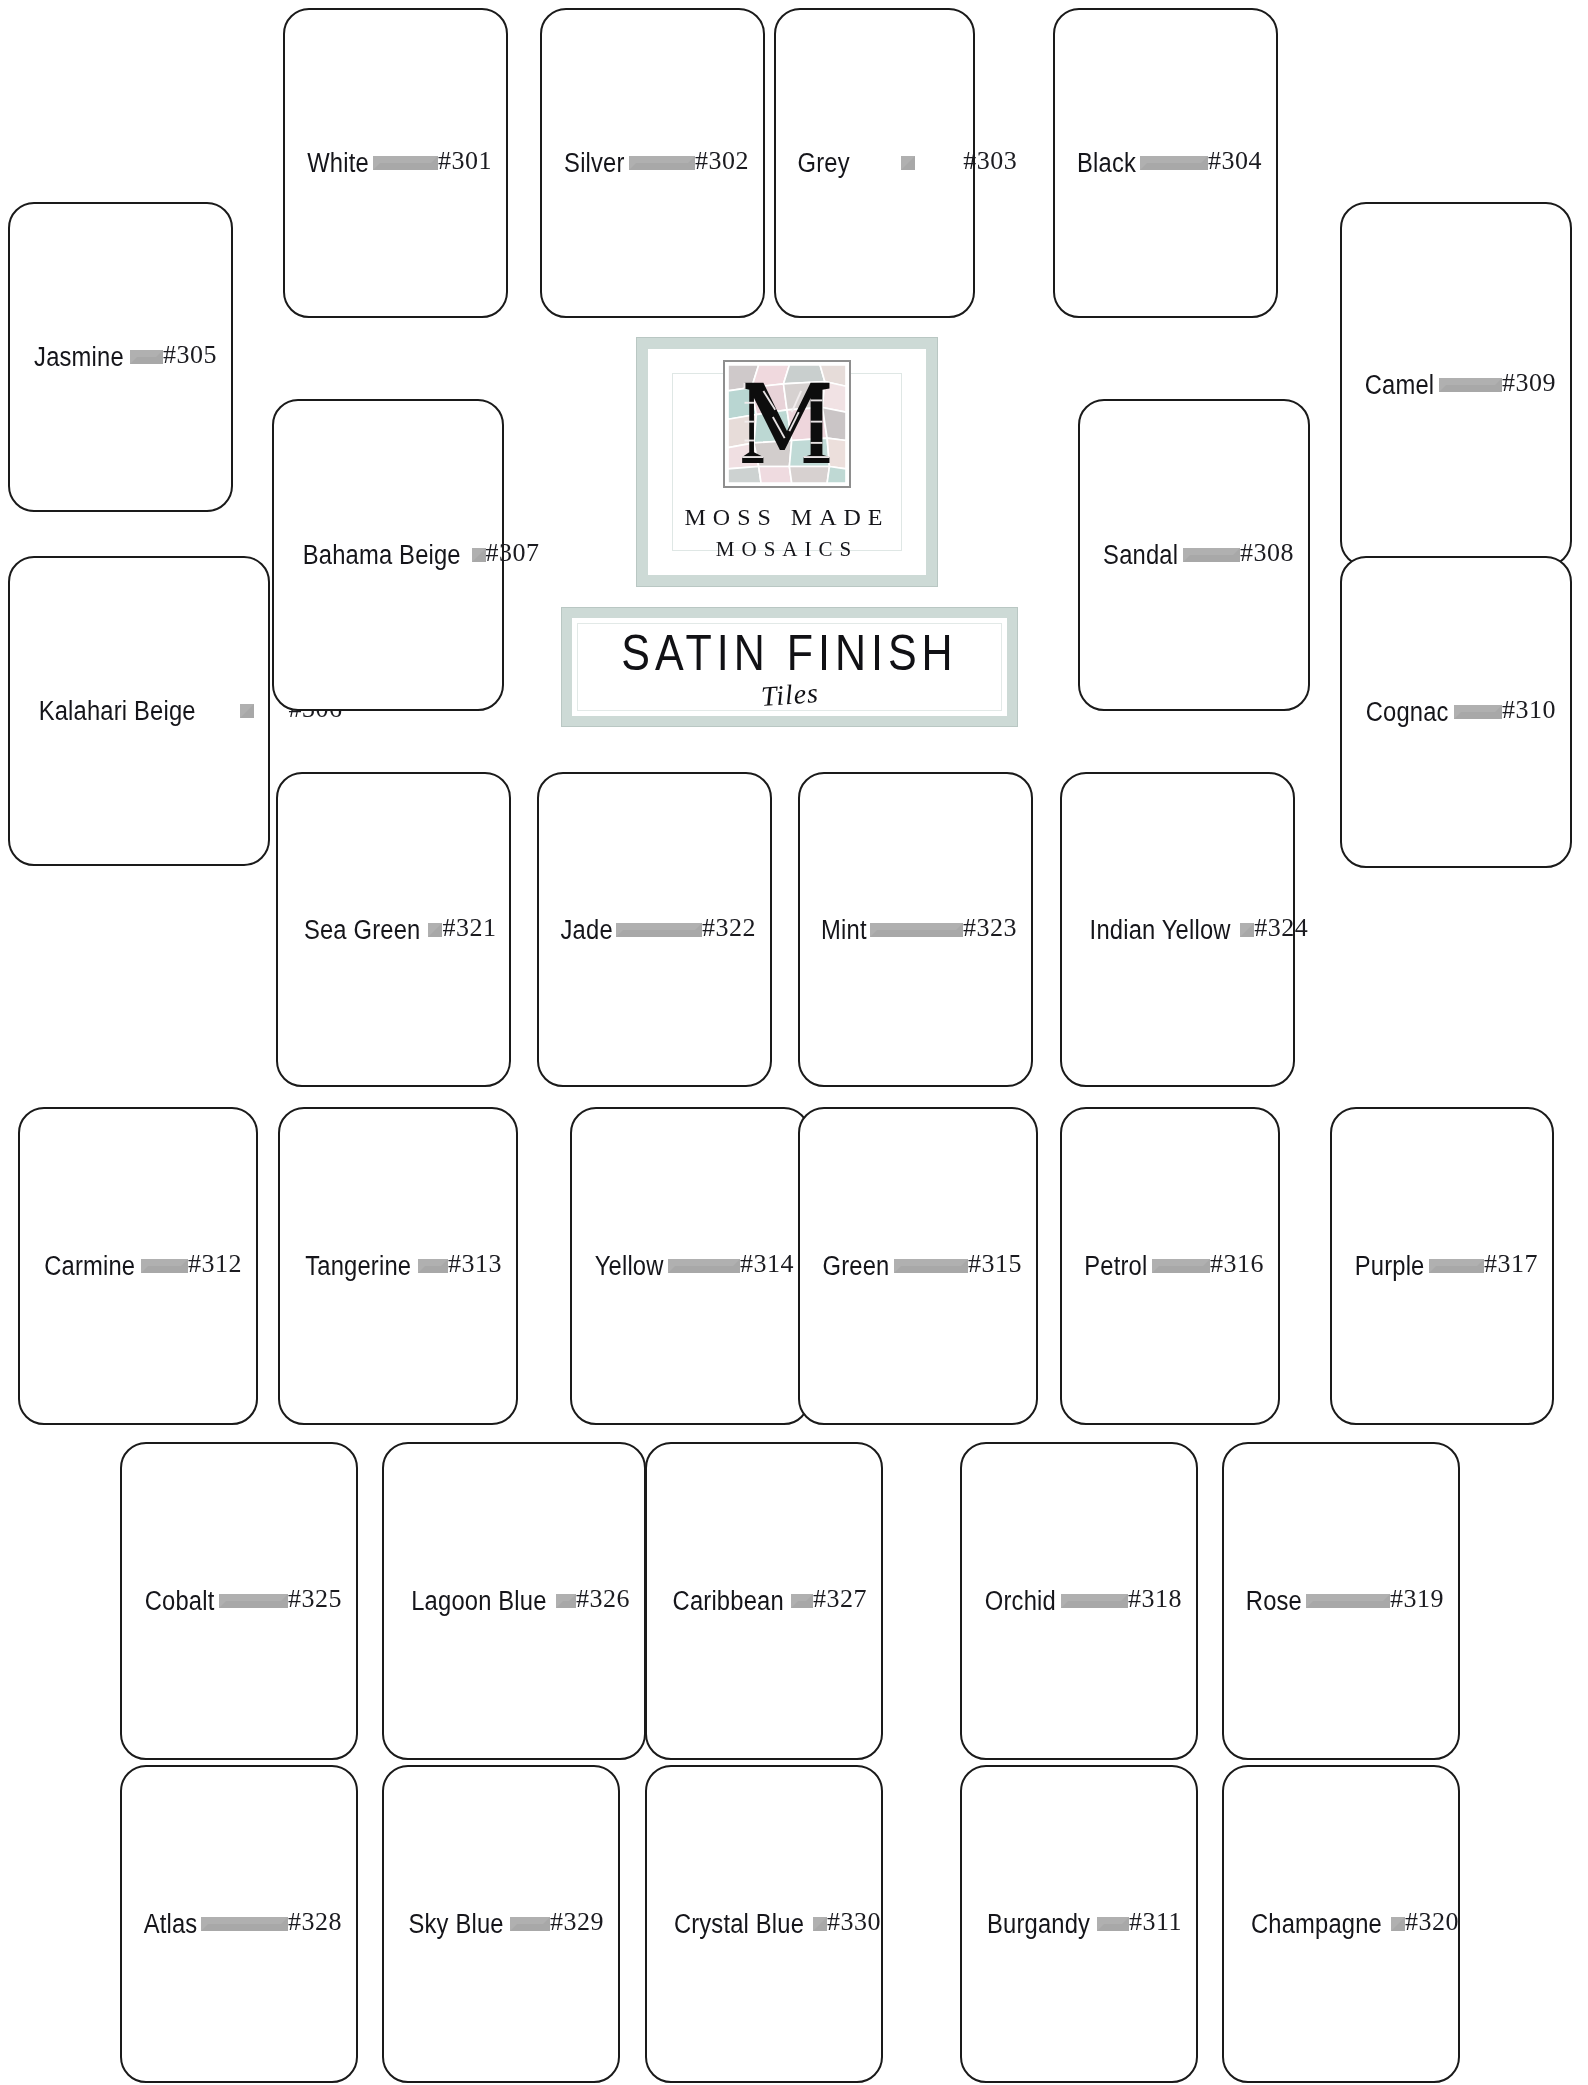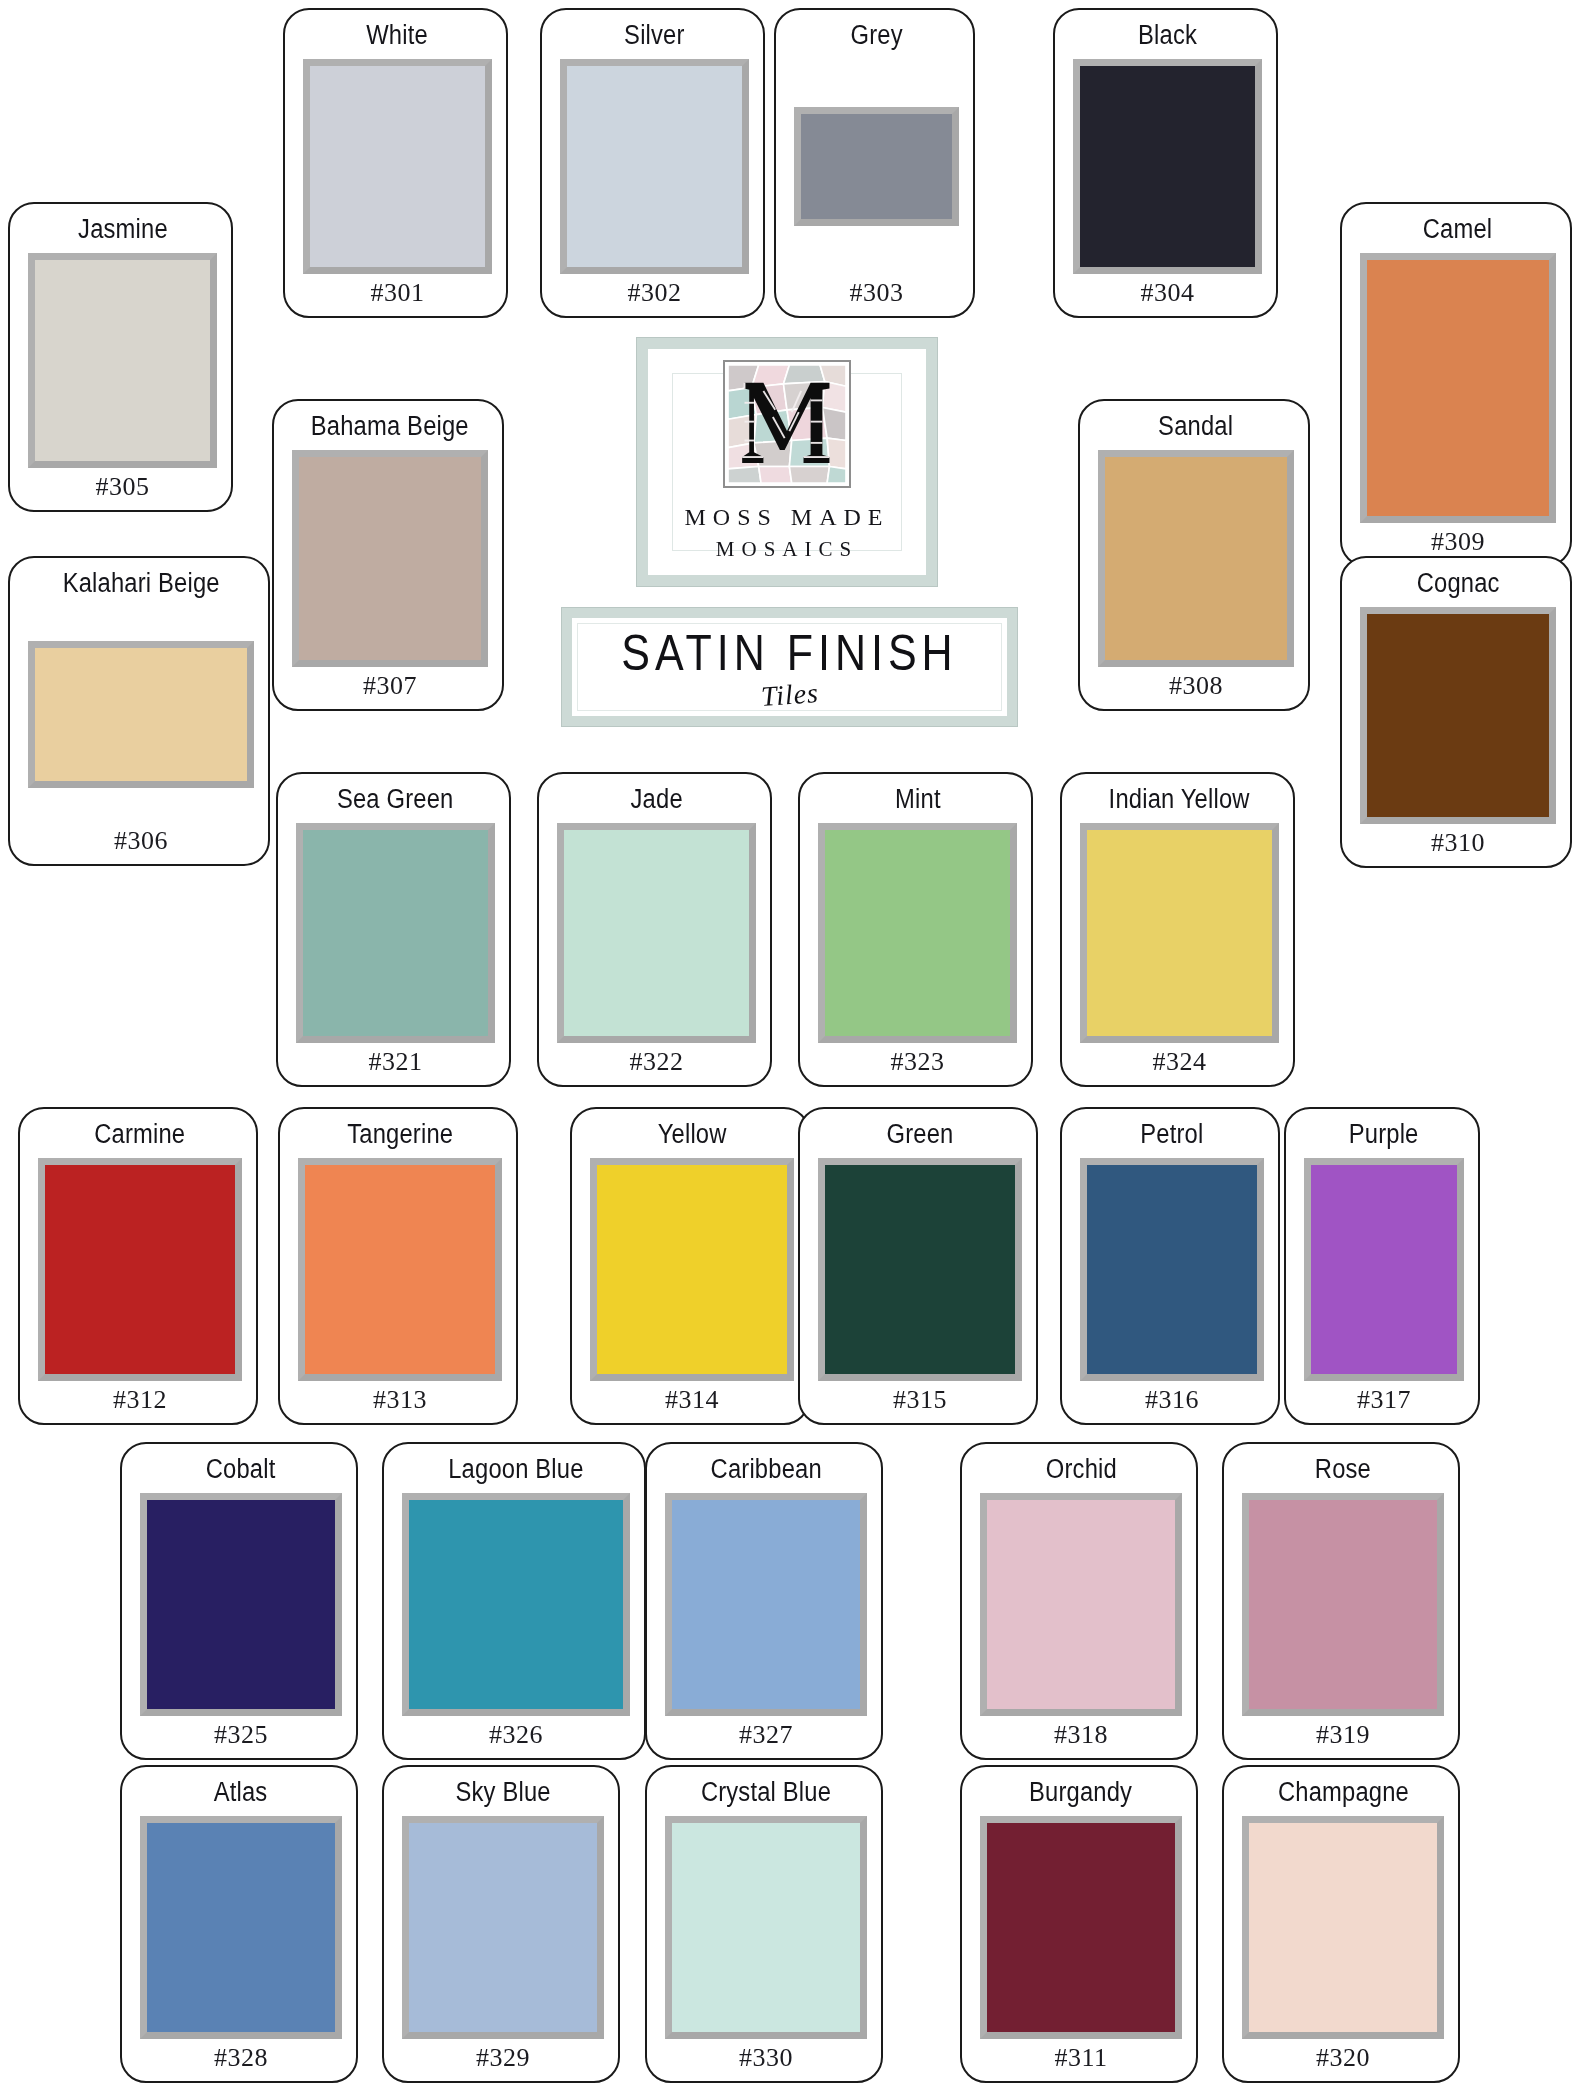--- a/index.html
+++ b/index.html
@@ -17,21 +17,21 @@
     background: #ffffff;
   }
 
   
   .card {
     position: absolute;
     background: #ffffff;
     border: 2.5px solid #1a1a1a;
     border-radius: 26px;
     display: flex;
-    flex-direction: column;
+    flex-direction: row;
     align-items: center;
     justify-content: flex-start;
     padding: 6px 14px 8px 18px;
   }
   .card-name {
     font-family: "Liberation Sans", sans-serif;
     font-size: 27px;
     font-weight: 400;
     color: #15151a;
     letter-spacing: 0.2px;
@@ -234,21 +234,21 @@
       <div class="card" style="left: 798px; top: 1107px; width: 240px; height: 318px;">
         <div class="card-name">Green</div>
         <div class="chip" style="background: rgb(28, 66, 56);"></div>
         <div class="card-code">#315</div>
       </div>
       <div class="card" style="left: 1060px; top: 1107px; width: 220px; height: 318px;">
         <div class="card-name">Petrol</div>
         <div class="chip" style="background: rgb(48, 88, 127);"></div>
         <div class="card-code">#316</div>
       </div>
-      <div class="card" style="left: 1284px; top: 1107px; width: 196px; height: 318px;">
+      <div class="card" style="left: 1330px; top: 1107px; width: 224px; height: 318px;">
         <div class="card-name">Purple</div>
         <div class="chip" style="background: rgb(160, 84, 196);"></div>
         <div class="card-code">#317</div>
       </div>
       <div class="card" style="left: 120px; top: 1442px; width: 238px; height: 318px;">
         <div class="card-name">Cobalt</div>
         <div class="chip" style="background: rgb(40, 31, 98);"></div>
         <div class="card-code">#325</div>
       </div>
       <div class="card" style="left: 382px; top: 1442px; width: 264px; height: 318px;">

